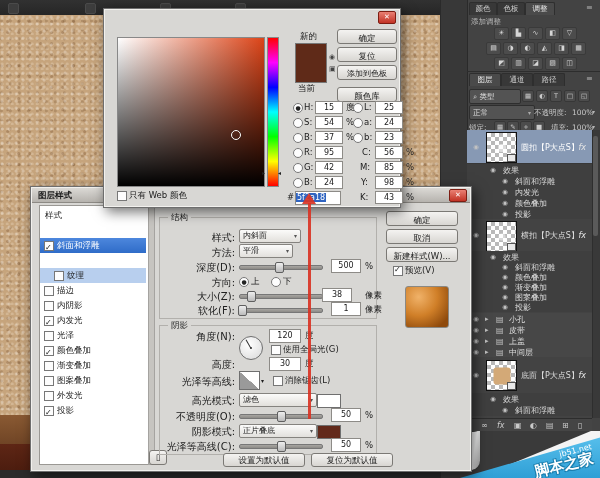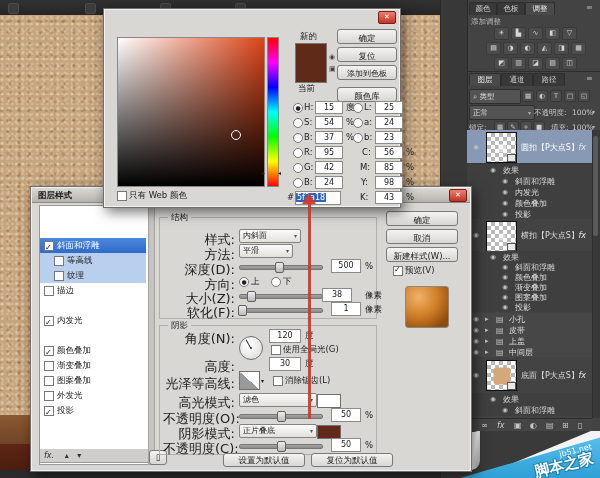--- a/index.html
+++ b/index.html
@@ -67,21 +67,21 @@
   .dialog{background:#d8d7d4;border:1px solid #6e6e6e;box-shadow:inset 0 0 0 1px #f2f1ee, 3px 4px 12px rgba(0,0,0,.55);}
   .titlebar{position:absolute;left:1px;top:1px;right:1px;height:14px;
     background:linear-gradient(#dbd9d5,#b6b3ae);border-bottom:1px solid #8d8a85;
     font-size:8.5px;font-weight:bold;color:#1c1c1c;line-height:14px;padding-left:6px;}
   .closebtn{position:absolute;top:2px;width:16px;height:11px;background:linear-gradient(#e98073,#c23325);
     border:1px solid #7d1d12;border-radius:2px;color:#fff;font-size:7px;line-height:11px;text-align:center;}
   .btn{background:linear-gradient(#f4f3f1,#d8d6d2);border:1px solid #7b7975;border-radius:3px;
     font-size:8.5px;color:#1b1b1b;text-align:center;font-family:inherit;}
   .inp{background:#fff;border:1px solid #8d8b87;font-size:8px;color:#1a1a1a;text-align:center;line-height:12px;}
   .lbl{font-size:8.5px;color:#202020;white-space:nowrap;}
-  .rlbl{font-size:13px;color:#202020;text-align:right;white-space:nowrap;}
+  .rlbl{font-size:10px;color:#202020;text-align:right;white-space:nowrap;}
   .radio{width:8px;height:8px;border-radius:50%;background:#fdfdfd;border:1px solid #777;}
   .radio .dot{position:absolute;left:1.5px;top:0.5px;font-size:6px;color:#222;line-height:6px;}
   .cb{width:8px;height:8px;background:#fdfdfd;border:1px solid #777;}
   .cb .ck{position:absolute;left:0px;top:-2px;font-size:8px;color:#111;font-weight:bold;}
   .dd{background:linear-gradient(#fbfbfa,#e2e0dc);border:1px solid #85837f;border-radius:2px;
     font-size:8px;color:#1a1a1a;line-height:12px;padding:0 3px;}
   .dd .arrow{float:right;font-size:6px;color:#555;}
   .sl{height:3px;background:linear-gradient(#a8a6a2,#8c8a86);border:1px solid #777;border-radius:2px;}
   .sl .th{position:absolute;top:-4px;width:7px;height:9px;background:linear-gradient(#eee,#bbb);border:1px solid #5f5f5f;border-radius:2px;margin-left:-4px;}
   .group{border:1px solid #b2b0ac;}
@@ -331,44 +331,51 @@
   <div id="wmcurl"></div>
   <div id="wmtext1">jb51.net</div>
   <div id="wmtext2">脚本之家</div>
 </div>
 
 <div class="abs dialog" id="lstyle">
   <div class="titlebar">图层样式</div>
   <div class="closebtn" style="right:4px">✕</div>
 
   <div class="abs" id="lslist">
+    <div class="lsi plain" style="top:2px">
+        <span class="itext">样式</span>
+      </div>
     <div class="lsi sel" style="top:32px">
       <span class="cb">
           <span class="ck">✓</span>
         </span>
       <span class="itext">斜面和浮雕</span>
       </div>
-    <div class="lsi sub" style="top:47px">
-      <span class="cb"></span>
-      <span class="itext">等高线</span>
-      </div>
     <div class="lsi" style="top:77px">
       <span class="cb"></span>
       <span class="itext">描边</span>
       </div>
     <div class="lsi sub" style="top:62px">
       <span class="cb"></span>
       <span class="itext">纹理</span>
+      </div>
+    <div class="lsi" style="top:92px">
+      <span class="cb"></span>
+      <span class="itext">内阴影</span>
       </div>
     <div class="lsi" style="top:107px">
       <span class="cb">
           <span class="ck">✓</span>
         </span>
       <span class="itext">内发光</span>
       </div>
+    <div class="lsi" style="top:122px">
+      <span class="cb"></span>
+      <span class="itext">光泽</span>
+      </div>
     <div class="lsi" style="top:137px">
       <span class="cb">
           <span class="ck">✓</span>
         </span>
       <span class="itext">颜色叠加</span>
       </div>
     <div class="lsi" style="top:152px">
       <span class="cb"></span>
       <span class="itext">渐变叠加</span>
       </div>
@@ -379,25 +386,20 @@
     <div class="lsi" style="top:182px">
       <span class="cb"></span>
       <span class="itext">外发光</span>
       </div>
     <div class="lsi" style="top:197px">
       <span class="cb">
           <span class="ck">✓</span>
         </span>
       <span class="itext">投影</span>
       </div>
-  </div>
-  <div class="abs" id="lsfooter">
-    <span style="font-style:italic">fx.</span>
-    <span style="margin-left:8px">▴</span>
-    <span style="margin-left:6px">▾</span>
   </div>
   <div class="abs" id="lsscroll"></div>
   <div class="abs btn" style="left:118px;top:263px;width:16px;height:13px;line-height:12px">▯</div>
 
   <div class="abs group" style="left:128px;top:30px;width:216px;height:100px">
     <span class="gtitle">结构</span>
   </div>
   <span class="abs rlbl" style="left:132px;top:44px;width:72px">样式:</span>
   <div class="abs dd" style="left:208px;top:42px;width:54px">
     <span>内斜面</span><span class="arrow">▾</span>
@@ -461,21 +463,21 @@
   <div class="abs sl" style="left:208px;top:227px;width:82px">
       <span class="th" style="left:50%"></span>
     </div>
   <div class="abs inp" style="left:300px;top:221px;width:28px;height:12px">50</div>
   <span class="abs lbl" style="left:334px;top:223px">%</span>
   <span class="abs rlbl" style="left:132px;top:238px;width:72px">阴影模式:</span>
   <div class="abs dd" style="left:208px;top:237px;width:70px">
     <span>正片叠底</span><span class="arrow">▾</span>
   </div>
   <div class="abs" id="shswatch" style="background:#62291a"></div>
-  <span class="abs rlbl" style="left:132px;top:253px;width:72px">不透明度(C):</span>
+  <span class="abs rlbl" style="left:132px;top:253px;width:72px">光泽等高线(C):</span>
   <div class="abs sl" style="left:208px;top:257px;width:82px">
       <span class="th" style="left:50%"></span>
     </div>
   <div class="abs inp" style="left:300px;top:251px;width:28px;height:12px">50</div>
   <span class="abs lbl" style="left:334px;top:253px">%</span>
 
   <button class="abs btn" style="left:192px;top:266px;width:82px;height:14px">设置为默认值</button>
   <button class="abs btn" style="left:280px;top:266px;width:82px;height:14px">复位为默认值</button>
 
   <button class="abs btn rsidebtn" style="top:24px">确定</button>

